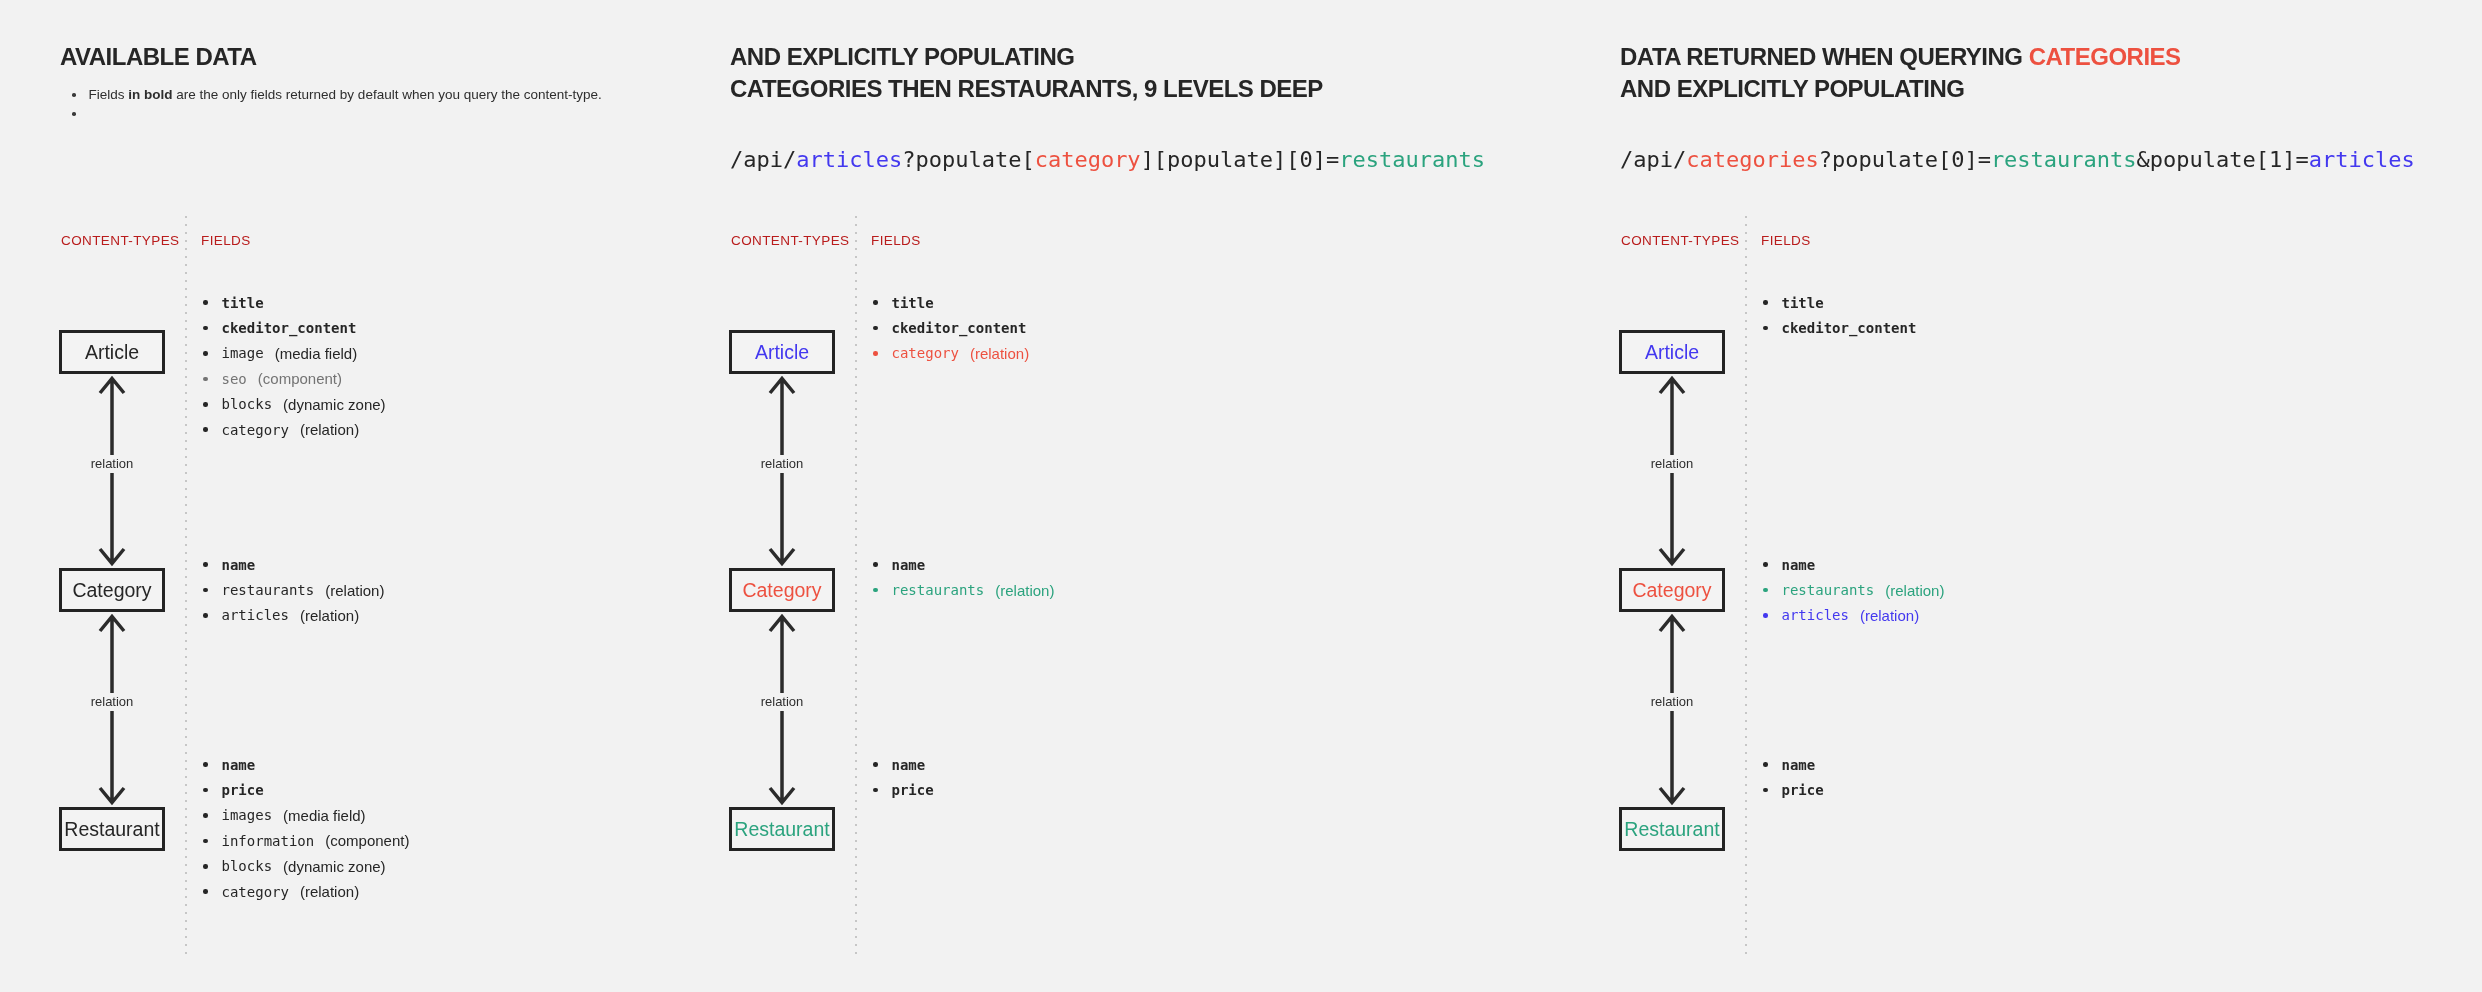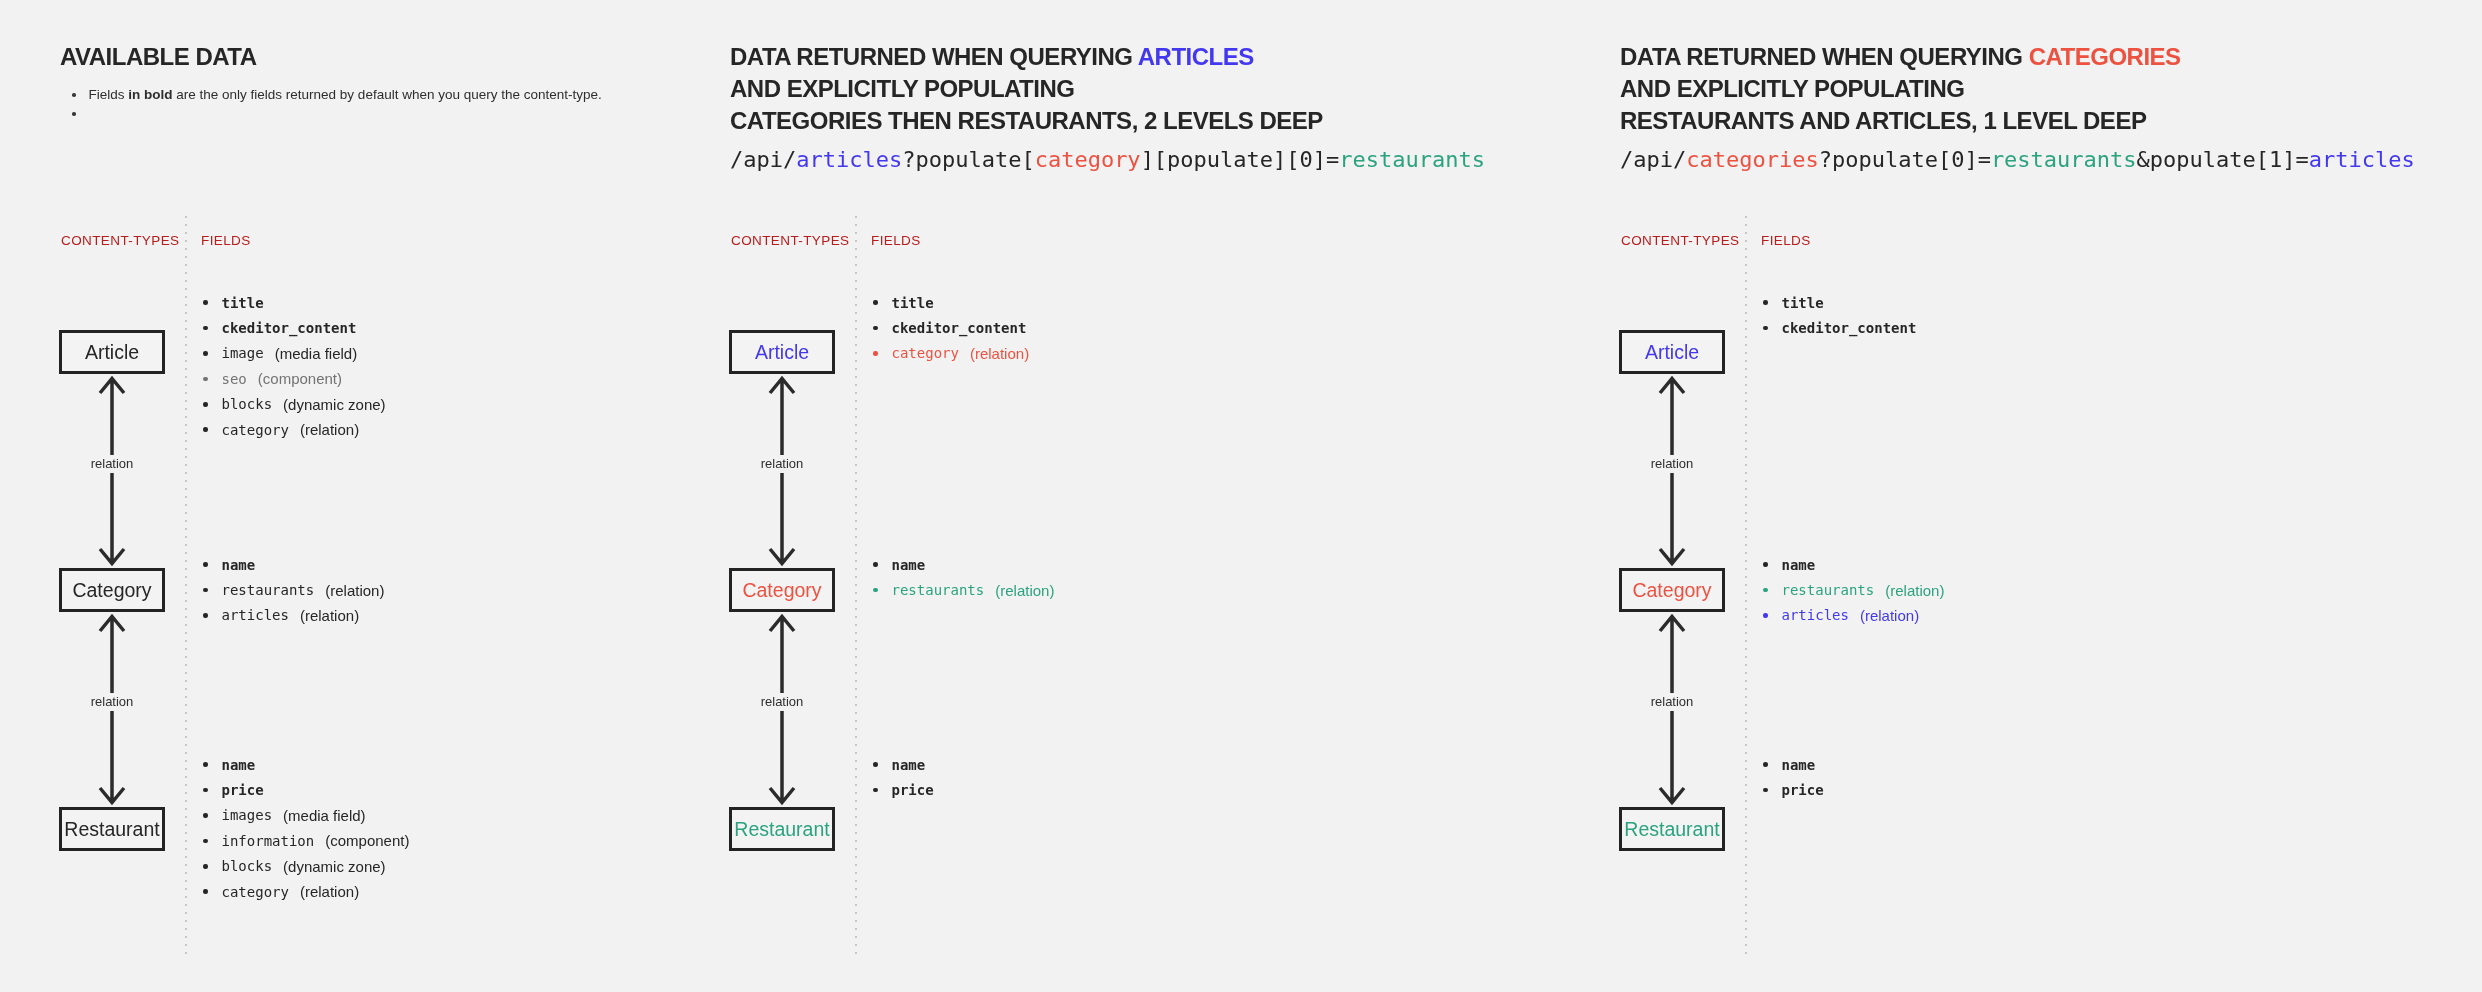--- a/index.html
+++ b/index.html
@@ -143,23 +143,22 @@
         <path d="M20 4.5 L20 189.5 M8 19 L20 4.5 L32 19 M8 175 L20 189.5 L32 175" fill="none" stroke="#2b2b2b" stroke-width="3.5"></path>
       </svg>
       <span class="relation-label" style="top: 455px;">relation</span>
       <svg class="arrow-svg" width="40" height="195" viewBox="0 0 40 195" style="top: 612px;">
         <path d="M20 4.5 L20 190.5 M8 19 L20 4.5 L32 19 M8 176 L20 190.5 L32 176" fill="none" stroke="#2b2b2b" stroke-width="3.5"></path>
       </svg>
       <span class="relation-label" style="top: 693px;">relation</span>
     </section>
     <section class="panel panel-2">
       <div class="panel-title">
-        <div class="title-line"><span class="title-seg" style="color: rgb(38, 38, 38);">DATA RETURNED WHEN QUERYING </span><span class="title-seg" style="color: rgb(67, 56, 239);">ARTICLES</span></div>
         <div class="title-line"><span class="title-seg" style="color: rgb(38, 38, 38);">AND EXPLICITLY POPULATING</span></div>
-        <div class="title-line"><span class="title-seg" style="color: rgb(38, 38, 38);">CATEGORIES THEN RESTAURANTS, 2 LEVELS DEEP</span></div>
+        <div class="title-line"><span class="title-seg" style="color: rgb(38, 38, 38);">CATEGORIES THEN RESTAURANTS, 9 LEVELS DEEP</span></div>
       </div>
       <div class="code"><span class="code-seg" style="color: rgb(38, 38, 38);">/api/</span><span class="code-seg" style="color: rgb(67, 56, 239);">articles</span><span class="code-seg" style="color: rgb(38, 38, 38);">?populate[</span><span class="code-seg" style="color: rgb(237, 81, 64);">category</span><span class="code-seg" style="color: rgb(38, 38, 38);">][populate][0]=</span><span class="code-seg" style="color: rgb(43, 163, 126);">restaurants</span></div>
       <div class="col-hdr hdr-types">CONTENT-TYPES</div>
       <div class="col-hdr hdr-fields">FIELDS</div>
       <div class="divider"></div>
       <div class="ct-box" style="top: 330px;">
         <span class="ct-label" style="color: rgb(67, 56, 239);">Article</span>
       </div>
       <div class="fields-group" style="top: 290px;">
         <div class="field-row" style="color: rgb(38, 38, 38);">
@@ -209,21 +208,20 @@
       <span class="relation-label" style="top: 455px;">relation</span>
       <svg class="arrow-svg" width="40" height="195" viewBox="0 0 40 195" style="top: 612px;">
         <path d="M20 4.5 L20 190.5 M8 19 L20 4.5 L32 19 M8 176 L20 190.5 L32 176" fill="none" stroke="#2b2b2b" stroke-width="3.5"></path>
       </svg>
       <span class="relation-label" style="top: 693px;">relation</span>
     </section>
     <section class="panel panel-3">
       <div class="panel-title">
         <div class="title-line"><span class="title-seg" style="color: rgb(38, 38, 38);">DATA RETURNED WHEN QUERYING </span><span class="title-seg" style="color: rgb(237, 81, 64);">CATEGORIES</span></div>
         <div class="title-line"><span class="title-seg" style="color: rgb(38, 38, 38);">AND EXPLICITLY POPULATING</span></div>
-        <div class="title-line"><span class="title-seg" style="color: rgb(38, 38, 38);">RESTAURANTS AND ARTICLES, 1 LEVEL DEEP</span></div>
       </div>
       <div class="code"><span class="code-seg" style="color: rgb(38, 38, 38);">/api/</span><span class="code-seg" style="color: rgb(237, 81, 64);">categories</span><span class="code-seg" style="color: rgb(38, 38, 38);">?populate[0]=</span><span class="code-seg" style="color: rgb(43, 163, 126);">restaurants</span><span class="code-seg" style="color: rgb(38, 38, 38);">&amp;populate[1]=</span><span class="code-seg" style="color: rgb(67, 56, 239);">articles</span></div>
       <div class="col-hdr hdr-types">CONTENT-TYPES</div>
       <div class="col-hdr hdr-fields">FIELDS</div>
       <div class="divider"></div>
       <div class="ct-box" style="top: 330px;">
         <span class="ct-label" style="color: rgb(67, 56, 239);">Article</span>
       </div>
       <div class="fields-group" style="top: 290px;">
         <div class="field-row" style="color: rgb(38, 38, 38);">

